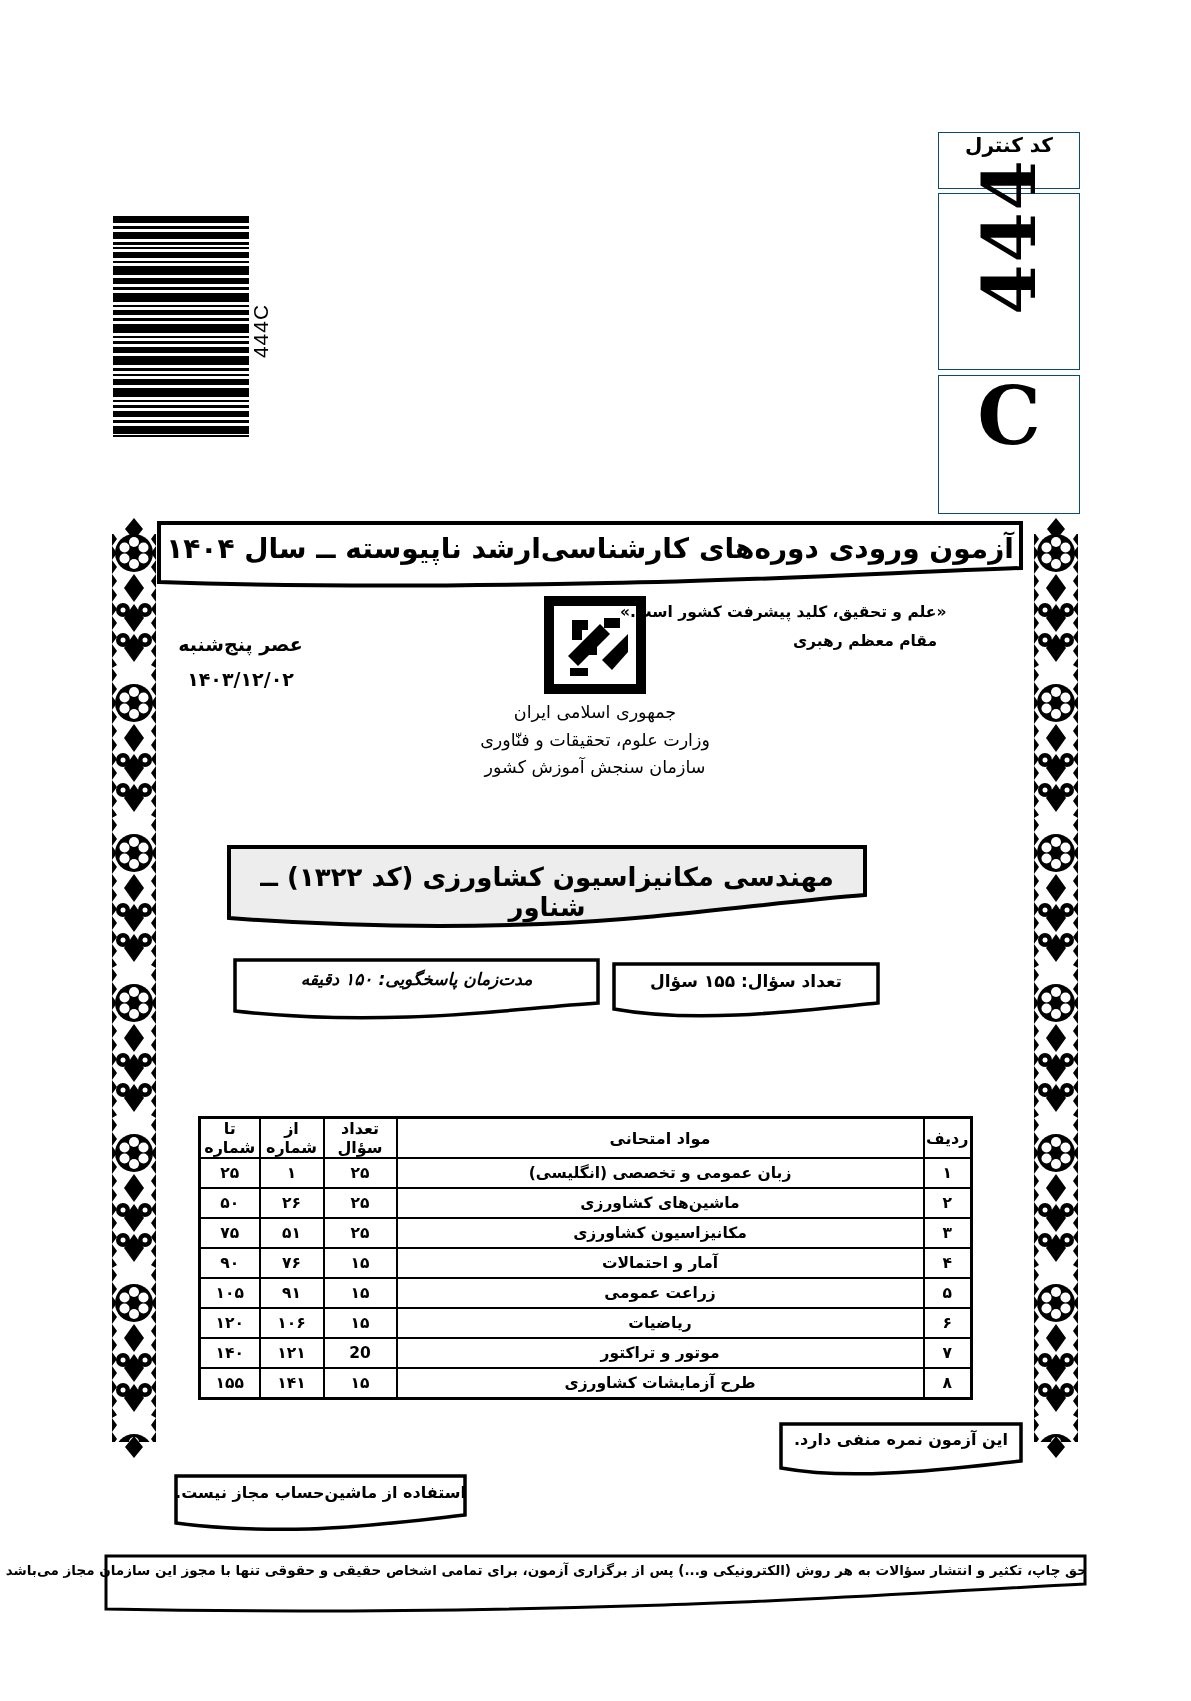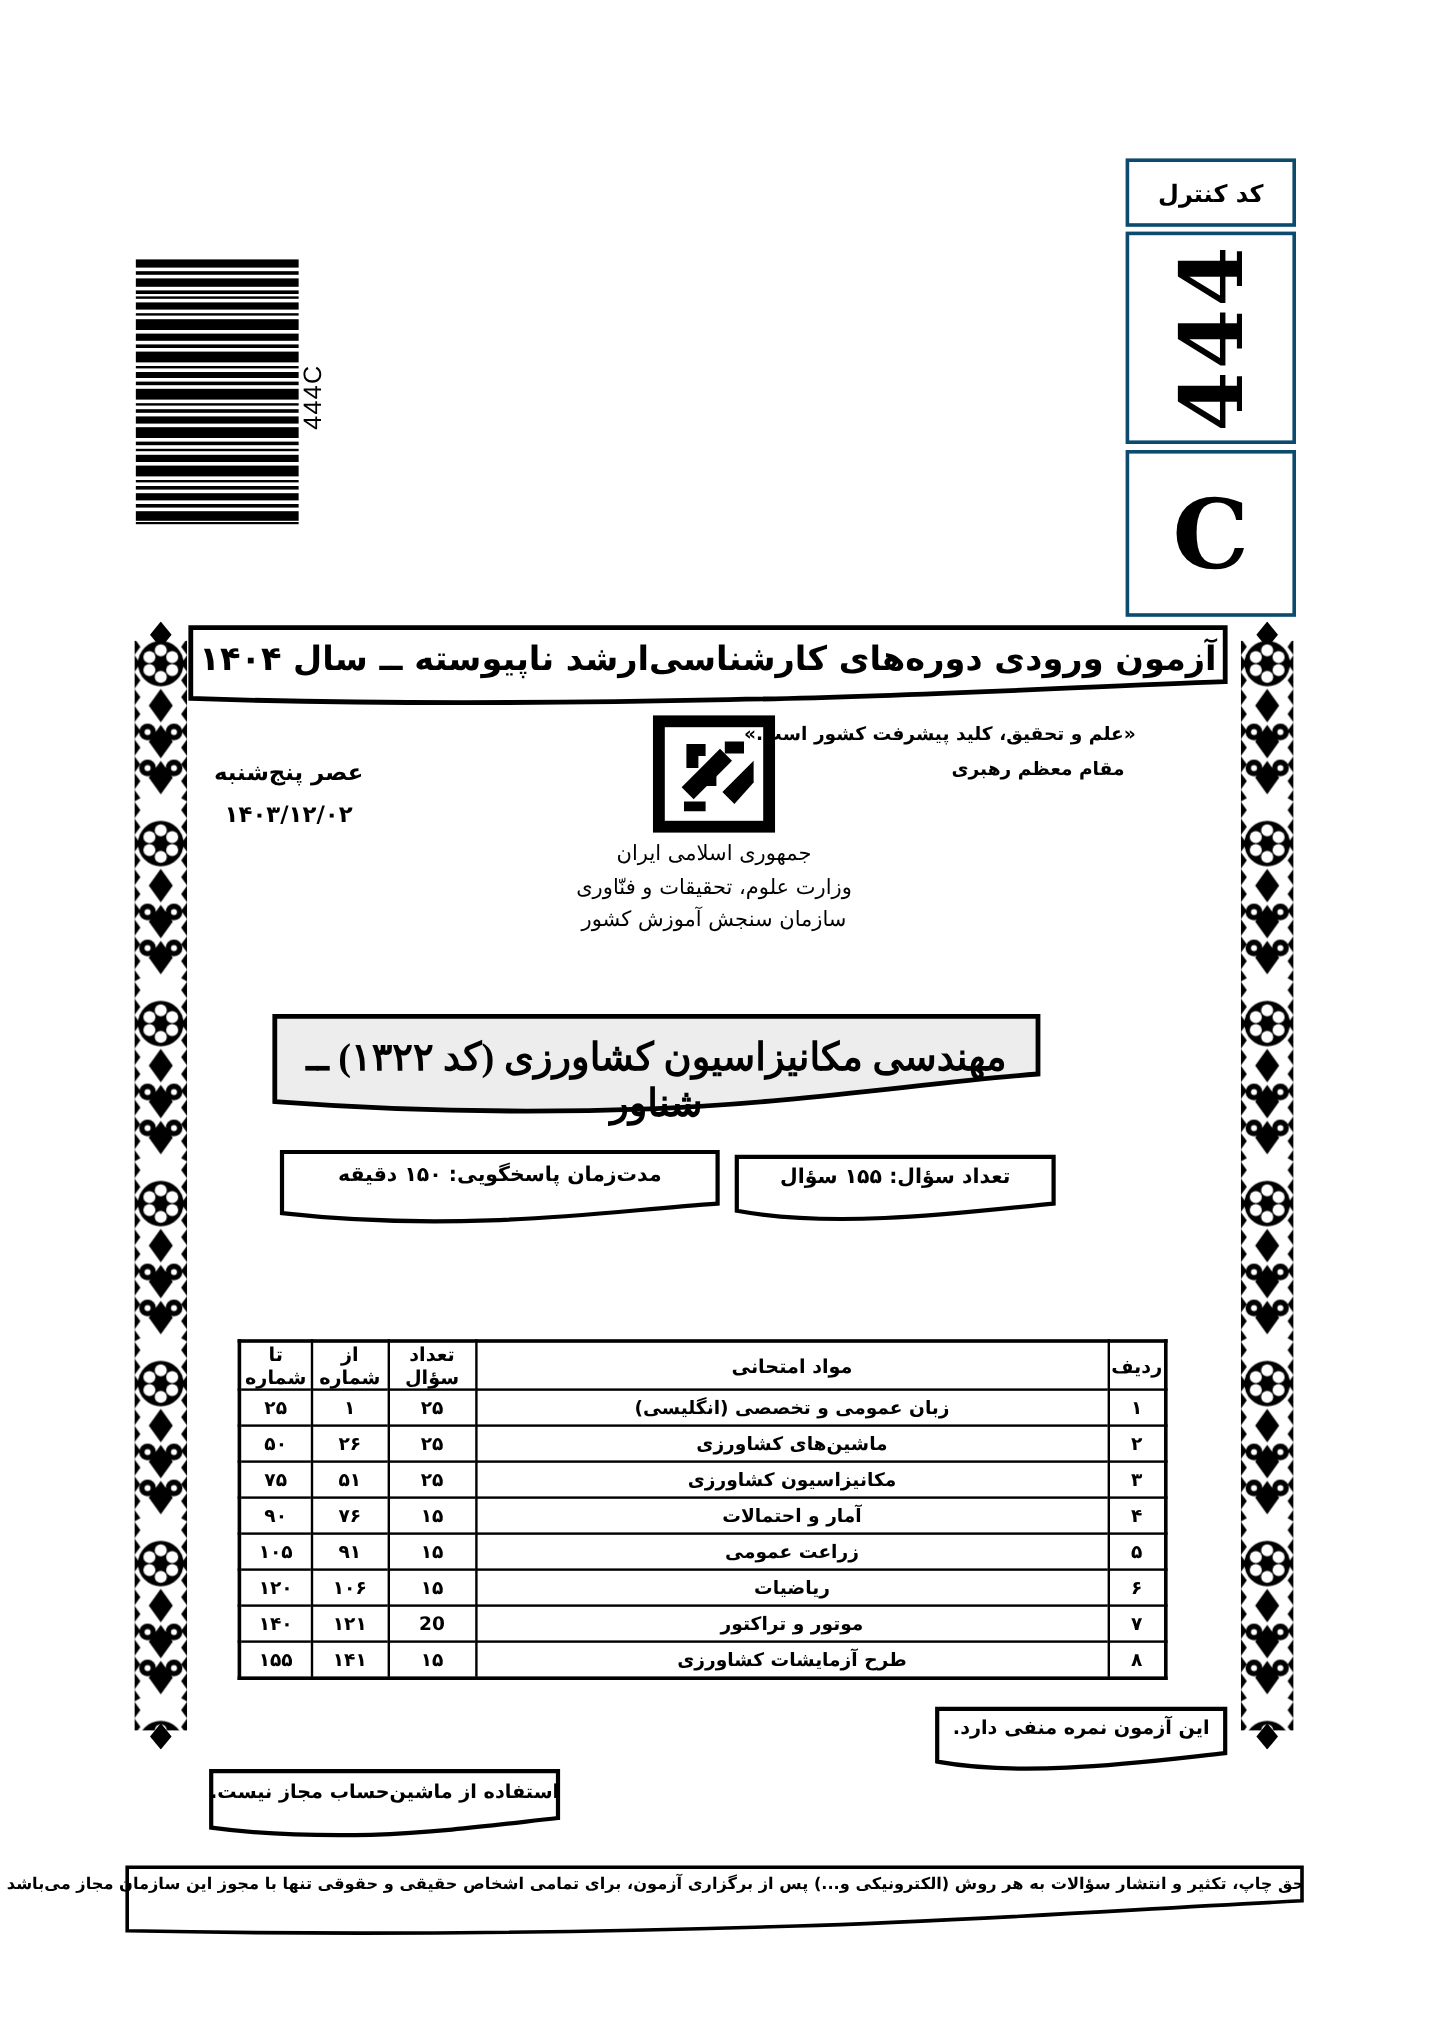--- a/index.html
+++ b/index.html
@@ -1,19 +1,19 @@
 <!DOCTYPE html>
 <html lang="fa"><head>
 <meta charset="utf-8">
 <style>
   html,body{margin:0;padding:0;background:#fff;}
   .page{position:relative;width:1191px;height:1701px;background:#fff;overflow:hidden;
         font-family:"DejaVu Sans",sans-serif;color:#000;margin:0 auto;}
   .abs{position:absolute;}
-  .box{border:3px solid #0c4a6e;box-sizing:border-box;display:flex;align-items:center;justify-content:center;}
+  .box{border:1px solid #0c4a6e;box-sizing:border-box;display:flex;align-items:flex-start;justify-content:center;}
   
   .wbox{position:absolute;}
   .wbox svg{position:absolute;left:0;top:0;width:100%;height:100%;overflow:visible;}
   .wbox .txt{position:relative;width:100%;text-align:center;}
   
   .rot-ccw{transform:rotate(-90deg);}
   .serif{font-family:"DejaVu Serif",serif;}
   .sans{font-family:"Liberation Sans",sans-serif;}
   
   table.subjects{border-collapse:collapse;table-layout:fixed;width:772px;background:#fff;}
@@ -157,34 +157,34 @@
   <div class="abs ctr" dir="rtl" style="left:420px;top:699px;width:350px;font-size:17.5px;line-height:27.5px;text-align:center;">
     <div>جمهوری اسلامی ایران</div>
     <div>وزارت علوم، تحقیقات و فنّاوری</div>
     <div>سازمان سنجش آموزش کشور</div>
   </div>
 
   <div class="wbox" style="left:227px;top:845px;width:640px;height:110px;">
     <svg viewBox="0 0 640 110">
       <path d="M2,2 L638,2 L638,50 C545,57 440,74 315,79 C205,83 95,80 2,73 Z" fill="#ededed" stroke="#000" stroke-width="4"></path>
     </svg>
-    <div class="txt bold" dir="rtl" style="margin-top:17px;font-size:32px;font-family:Liberation Serif, serif;">مهندسی مکانیزاسیون کشاورزی (کد ۱۳۲۲) ــ شناور</div>
+    <div class="txt bold" dir="rtl" style="margin-top:17px;font-size:26px;">مهندسی مکانیزاسیون کشاورزی (کد ۱۳۲۲) ــ شناور</div>
   </div>
 
   <div class="wbox" style="left:612px;top:962px;width:268px;height:64px;">
     <svg viewBox="0 0 268 64">
       <path d="M2,2 L266,2 L266,41 C225,45 175,51 125,53 C80,55 35,53 2,47 Z" fill="#fff" stroke="#000" stroke-width="3.5"></path>
     </svg>
     <div class="txt bold" dir="rtl" style="margin-top:9px;font-size:17px;">تعداد سؤال: ۱۵۵ سؤال</div>
   </div>
   <div class="wbox" style="left:233px;top:958px;width:367px;height:68px;">
     <svg viewBox="0 0 367 68">
       <path d="M2,2 L365,2 L365,45 C305,49 245,57 175,59 C115,61 55,59 2,53 Z" fill="#fff" stroke="#000" stroke-width="3.5"></path>
     </svg>
-    <div class="txt bold" dir="rtl" style="margin-top:11px;font-size:17px;">مدت‌زمان پاسخگویی: ۱۵۰ دقیقه</div>
+    <div class="txt bold" dir="rtl" style="margin-top:11px;font-size:17px;font-style:italic;">مدت‌زمان پاسخگویی: ۱۵۰ دقیقه</div>
   </div>
 
 
   <table class="subjects abs" dir="rtl" style="left:198px;top:1116px;">
     <colgroup>
       <col style="width:48px">
         <col style="width:527px">
         <col style="width:73px">
         <col style="width:64px">
         <col style="width:60px">

